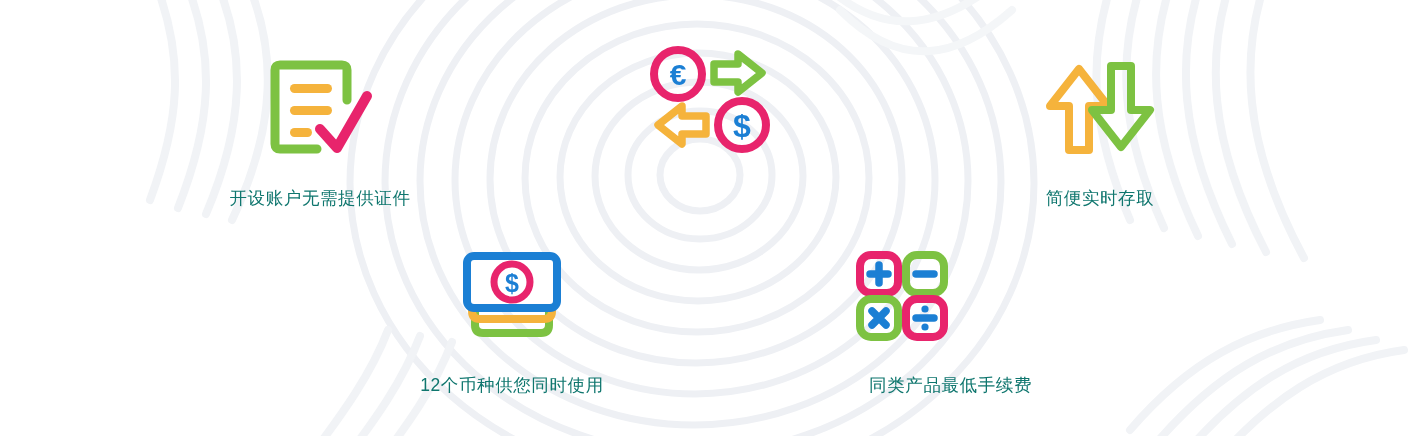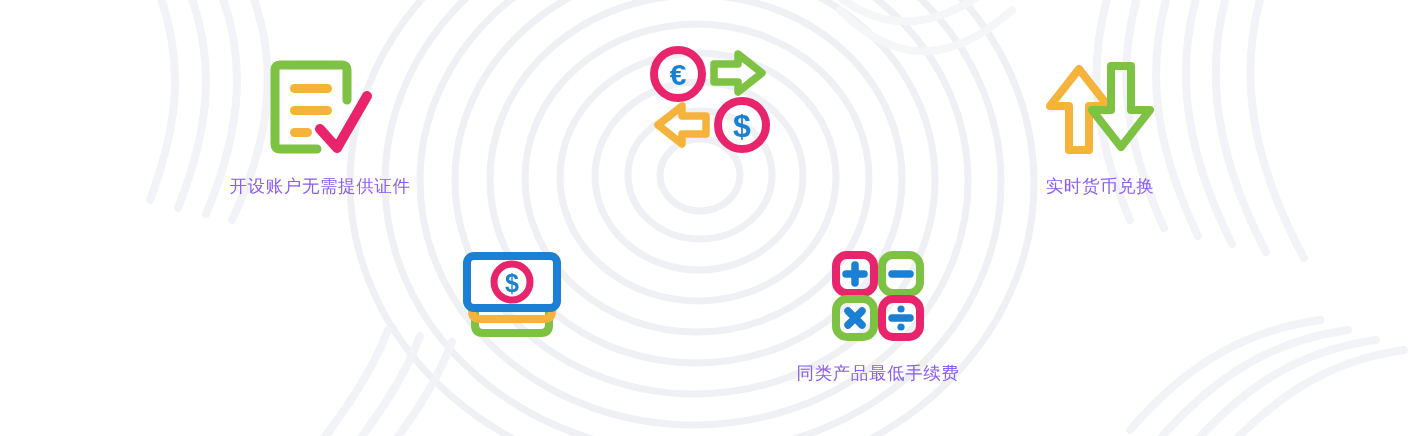--- a/index.html
+++ b/index.html
@@ -40,36 +40,36 @@
   }
 
   .feature-icon {
     height: 120px;
     display: flex;
     align-items: center;
     justify-content: center;
   }
 
   .feature-label {
-    margin-top: 8px;
+    margin-top: 20px;
     font-size: 17.5px;
     line-height: 1.2;
-    color: #8b5cf6;
+    color: #0f766e;
     letter-spacing: 0.6px;
     white-space: nowrap;
     font-family: "Liberation Sans", "DejaVu Sans", sans-serif;
   }
 
   
   #feature-0 { left: 190px;  top: 48px; }
   #feature-1 { left: 580px;  top: 40px; }
   #feature-2 { left: 970px;  top: 48px; }
   
   #feature-3 { left: 382px;  top: 235px; }
-  #feature-4 { left: 748px;  top: 235px; }
+  #feature-4 { left: 772px;  top: 235px; text-align: right; }
 </style>
 </head>
 <body>
 
 <svg id="bg-texture" viewBox="0 0 1418 436" xmlns="http://www.w3.org/2000/svg" aria-hidden="true">
   <defs>
     <clipPath id="clipAll">
         <rect x="0" y="0" width="1418" height="436"></rect>
       </clipPath>
   </defs>
@@ -151,37 +151,38 @@
 
   <div class="feature" id="feature-2">
     <div class="feature-icon">
       <svg width="118" height="100" viewBox="0 0 118 100" xmlns="http://www.w3.org/2000/svg">
 
         <path d="M28 92 L28 48 L9 48 L38 11 L67 48 L48 48 L48 92 Z" fill="none" stroke="#F5B33C" stroke-width="8" stroke-linejoin="round"></path>
 
         <path d="M70 8 L70 52 L51 52 L80 89 L109 52 L90 52 L90 8 Z" fill="none" stroke="#7DC242" stroke-width="8" stroke-linejoin="round"></path>
       </svg>
     </div>
-    <div class="feature-label">实时货币兑换</div>
+    <div class="feature-label">简便实时存取</div>
   </div>
 
   <div class="feature" id="feature-3">
     <div class="feature-icon">
       <svg width="106" height="92" viewBox="0 0 106 92" xmlns="http://www.w3.org/2000/svg">
 
         <path d="M16 62 L16 76 Q16 84 24 84 L82 84 Q90 84 90 76 L90 62" fill="none" stroke="#7DC242" stroke-width="8" stroke-linecap="round" stroke-linejoin="round"></path>
 
         <path d="M13 48 L13 62 Q13 70 21 70 L85 70 Q93 70 93 62 L93 48" fill="none" stroke="#F5B33C" stroke-width="8" stroke-linecap="round" stroke-linejoin="round"></path>
 
         <rect x="8" y="7" width="90" height="52" rx="7" fill="#ffffff" stroke="#1B7FD4" stroke-width="8"></rect>
 
         <circle cx="53" cy="33" r="18" fill="none" stroke="#E8246C" stroke-width="7"></circle>
         <text x="53" y="43" text-anchor="middle" font-family="'Liberation Sans','DejaVu Sans',sans-serif" font-size="25" font-weight="bold" fill="#1B7FD4">$</text>
       </svg>
     </div>
+    <div class="feature-label">12个币种供您同时使用</div>
   </div>
 
   <div class="feature" id="feature-4">
     <div class="feature-icon">
       <svg width="96" height="92" viewBox="0 0 96 92" xmlns="http://www.w3.org/2000/svg">
 
         <rect x="6" y="6" width="38" height="38" rx="11" fill="none" stroke="#E8246C" stroke-width="8"></rect>
         <path d="M25 16 L25 34 M16 25 L34 25" stroke="#1B7FD4" stroke-width="7.5" stroke-linecap="round"></path>
 
         <rect x="52" y="6" width="38" height="38" rx="11" fill="none" stroke="#7DC242" stroke-width="8"></rect>

